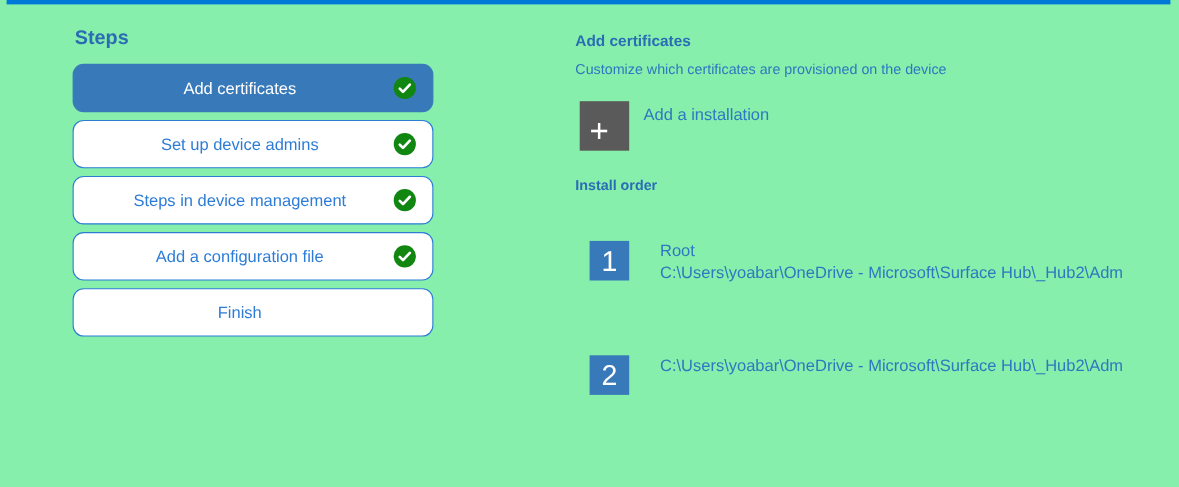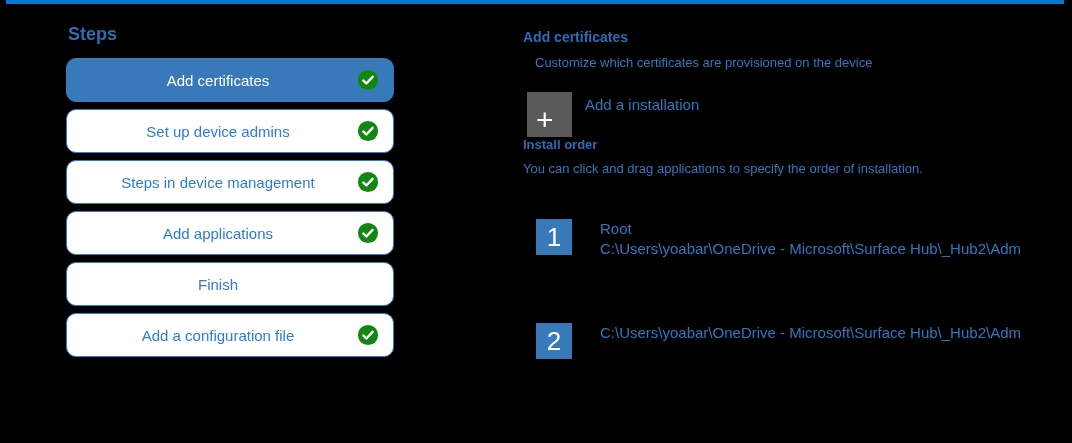--- a/index.html
+++ b/index.html
@@ -1,19 +1,19 @@
 <!DOCTYPE html>
 <html><head>
 <meta charset="utf-8">
 <style>
   html, body { margin: 0; padding: 0; background: #fff; }
   body { font-family: "Liberation Sans", sans-serif; }
   .app {
     position: relative; width: 1072px; height: 443px;
-    background: #000000; overflow: hidden;
+    background: #86efac; overflow: hidden;
   }
   .top-bar {
     position: absolute; top: 0; left: 6px; right: 8px; height: 4px;
     background: #0078d7;
   }
 
   
   .steps-panel { position: absolute; left: 66px; top: 24px; width: 328px; }
   .steps-title {
     margin: 0 0 13px 2px; font-size: 18px; font-weight: bold; color: #2b6cb3;
@@ -30,35 +30,35 @@
   }
   .step.neutral { border-color: #606060; color: #404040; }
   .check {
     position: absolute; right: 14px; top: 50%; transform: translateY(-50%);
     width: 22px; height: 22px; display: block;
   }
 
   
   .content { position: absolute; left: 523px; top: 29px; width: 545px; }
   .content-title { font-size: 14px; font-weight: bold; color: #2a6db4; }
-  .content-subtitle { margin-top: 10px; font-size: 13px; color: #2f77bf; margin-left: 12px; }
+  .content-subtitle { margin-top: 10px; font-size: 13px; color: #2f77bf; }
 
   .add-row { display: flex; align-items: flex-start; margin: 22px 0 0 4px; }
   .add-tile {
     width: 45px; height: 45px; background: #5a5a5a; border: none; cursor: pointer;
     display: flex; align-items: flex-end; justify-content: flex-start;
     padding: 0 0 2px 9px; box-sizing: border-box;
   }
   .plus {
     color: #ffffff; font-size: 30px; line-height: 30px; font-weight: 400;
     font-family: "Liberation Sans", sans-serif;
   }
   .add-label { margin: 4px 0 0 13px; font-size: 15px; color: #2f77bf; cursor: pointer; }
 
-  .install-title { font-size: 13px; font-weight: bold; color: #2a6db4; }
+  .install-title { margin-top: 24px; font-size: 13px; font-weight: bold; color: #2a6db4; }
   .install-desc { margin-top: 9px; font-size: 13px; color: #2f77bf; }
 
   .install-item {
     display: flex; align-items: flex-start; margin-left: 13px; cursor: grab;
   }
   .install-item.first { margin-top: 43px; }
   .install-item.second { margin-top: 64px; }
   .num-tile {
     width: 36px; height: 36px; background: #3879b9; color: #fff;
     display: flex; align-items: center; justify-content: center;
@@ -101,58 +101,48 @@
     <button class="step">
       <span>Steps in device management</span>
       <span class="check">
         <svg viewBox="0 0 24 24" width="22" height="22">
             <circle cx="12" cy="12" r="11" fill="#118611"></circle>
             <path d="M7 12.6l3.2 3.2 6.8-7.2" stroke="#fff" stroke-width="2.6" fill="none" stroke-linecap="round" stroke-linejoin="round"></path>
           </svg>
       </span>
     </button>
 
+
     <button class="step">
-      <span>Add applications</span>
+      <span>Add a configuration file</span>
       <span class="check">
         <svg viewBox="0 0 24 24" width="22" height="22">
             <circle cx="12" cy="12" r="11" fill="#118611"></circle>
             <path d="M7 12.6l3.2 3.2 6.8-7.2" stroke="#fff" stroke-width="2.6" fill="none" stroke-linecap="round" stroke-linejoin="round"></path>
           </svg>
       </span>
     </button>
 
     <button class="step">
       <span>Finish</span>
-    </button>
-
-    <button class="step">
-      <span>Add a configuration file</span>
-      <span class="check">
-        <svg viewBox="0 0 24 24" width="22" height="22">
-            <circle cx="12" cy="12" r="11" fill="#118611"></circle>
-            <path d="M7 12.6l3.2 3.2 6.8-7.2" stroke="#fff" stroke-width="2.6" fill="none" stroke-linecap="round" stroke-linejoin="round"></path>
-          </svg>
-      </span>
     </button>
   </div>
 
   <div class="content">
     <div class="content-title">Add certificates</div>
     <div class="content-subtitle">Customize which certificates are provisioned on the device</div>
 
     <div class="add-row">
       <button class="add-tile">
         <span class="plus">+</span>
       </button>
       <span class="add-label">Add a installation</span>
     </div>
 
     <div class="install-title">Install order</div>
-    <div class="install-desc">You can click and drag applications to specify the order of installation.</div>
 
     <div class="install-item first">
       <div class="num-tile">1</div>
       <div class="item-text">
         <div class="item-name">Root</div>
         <div class="item-path">C:\Users\yoabar\OneDrive - Microsoft\Surface Hub\_Hub2\Adm</div>
       </div>
     </div>
 
     <div class="install-item second">

